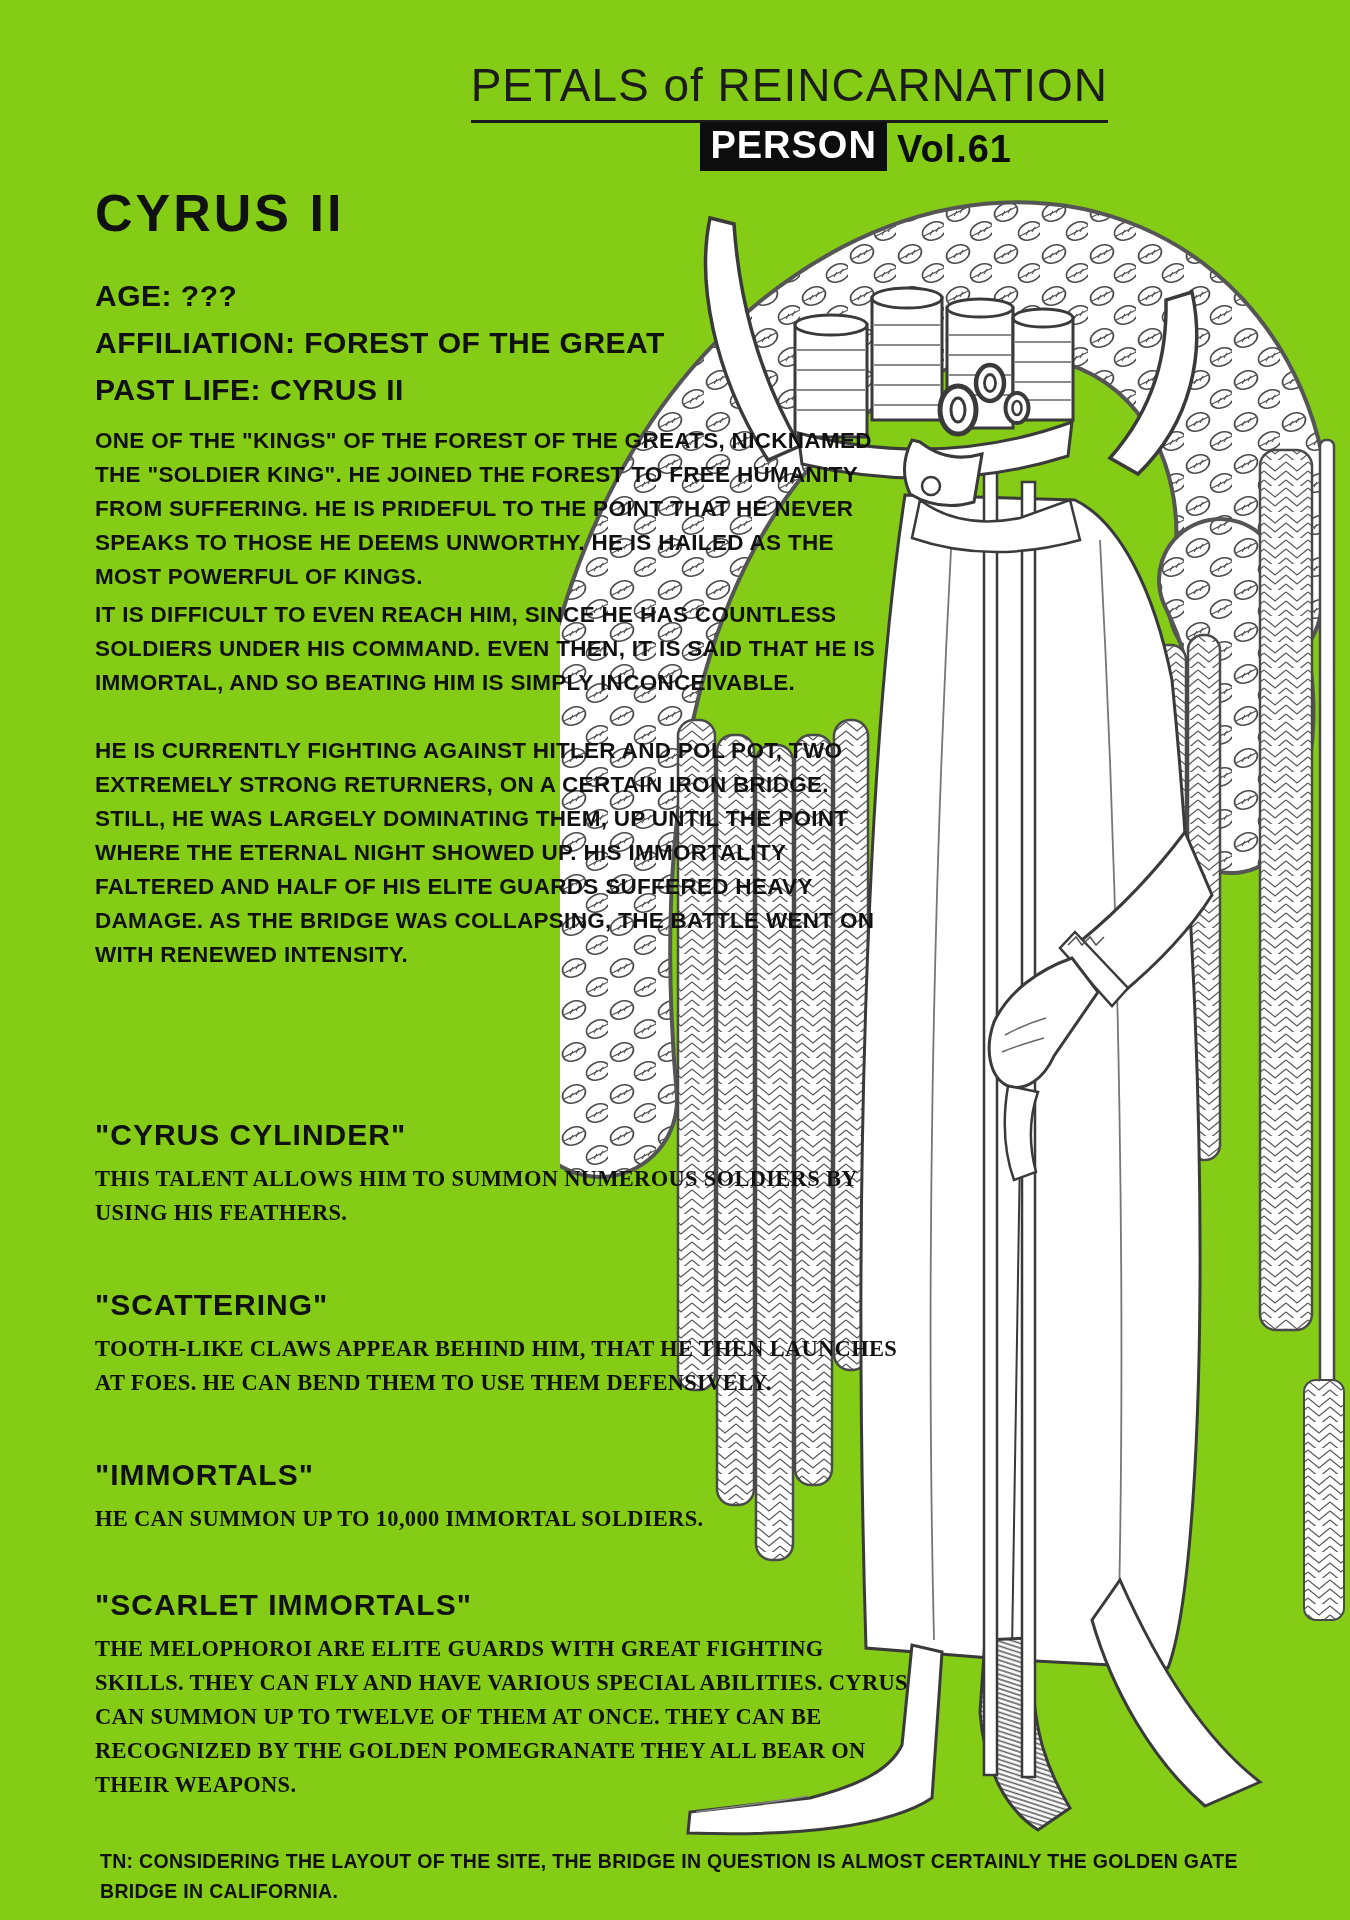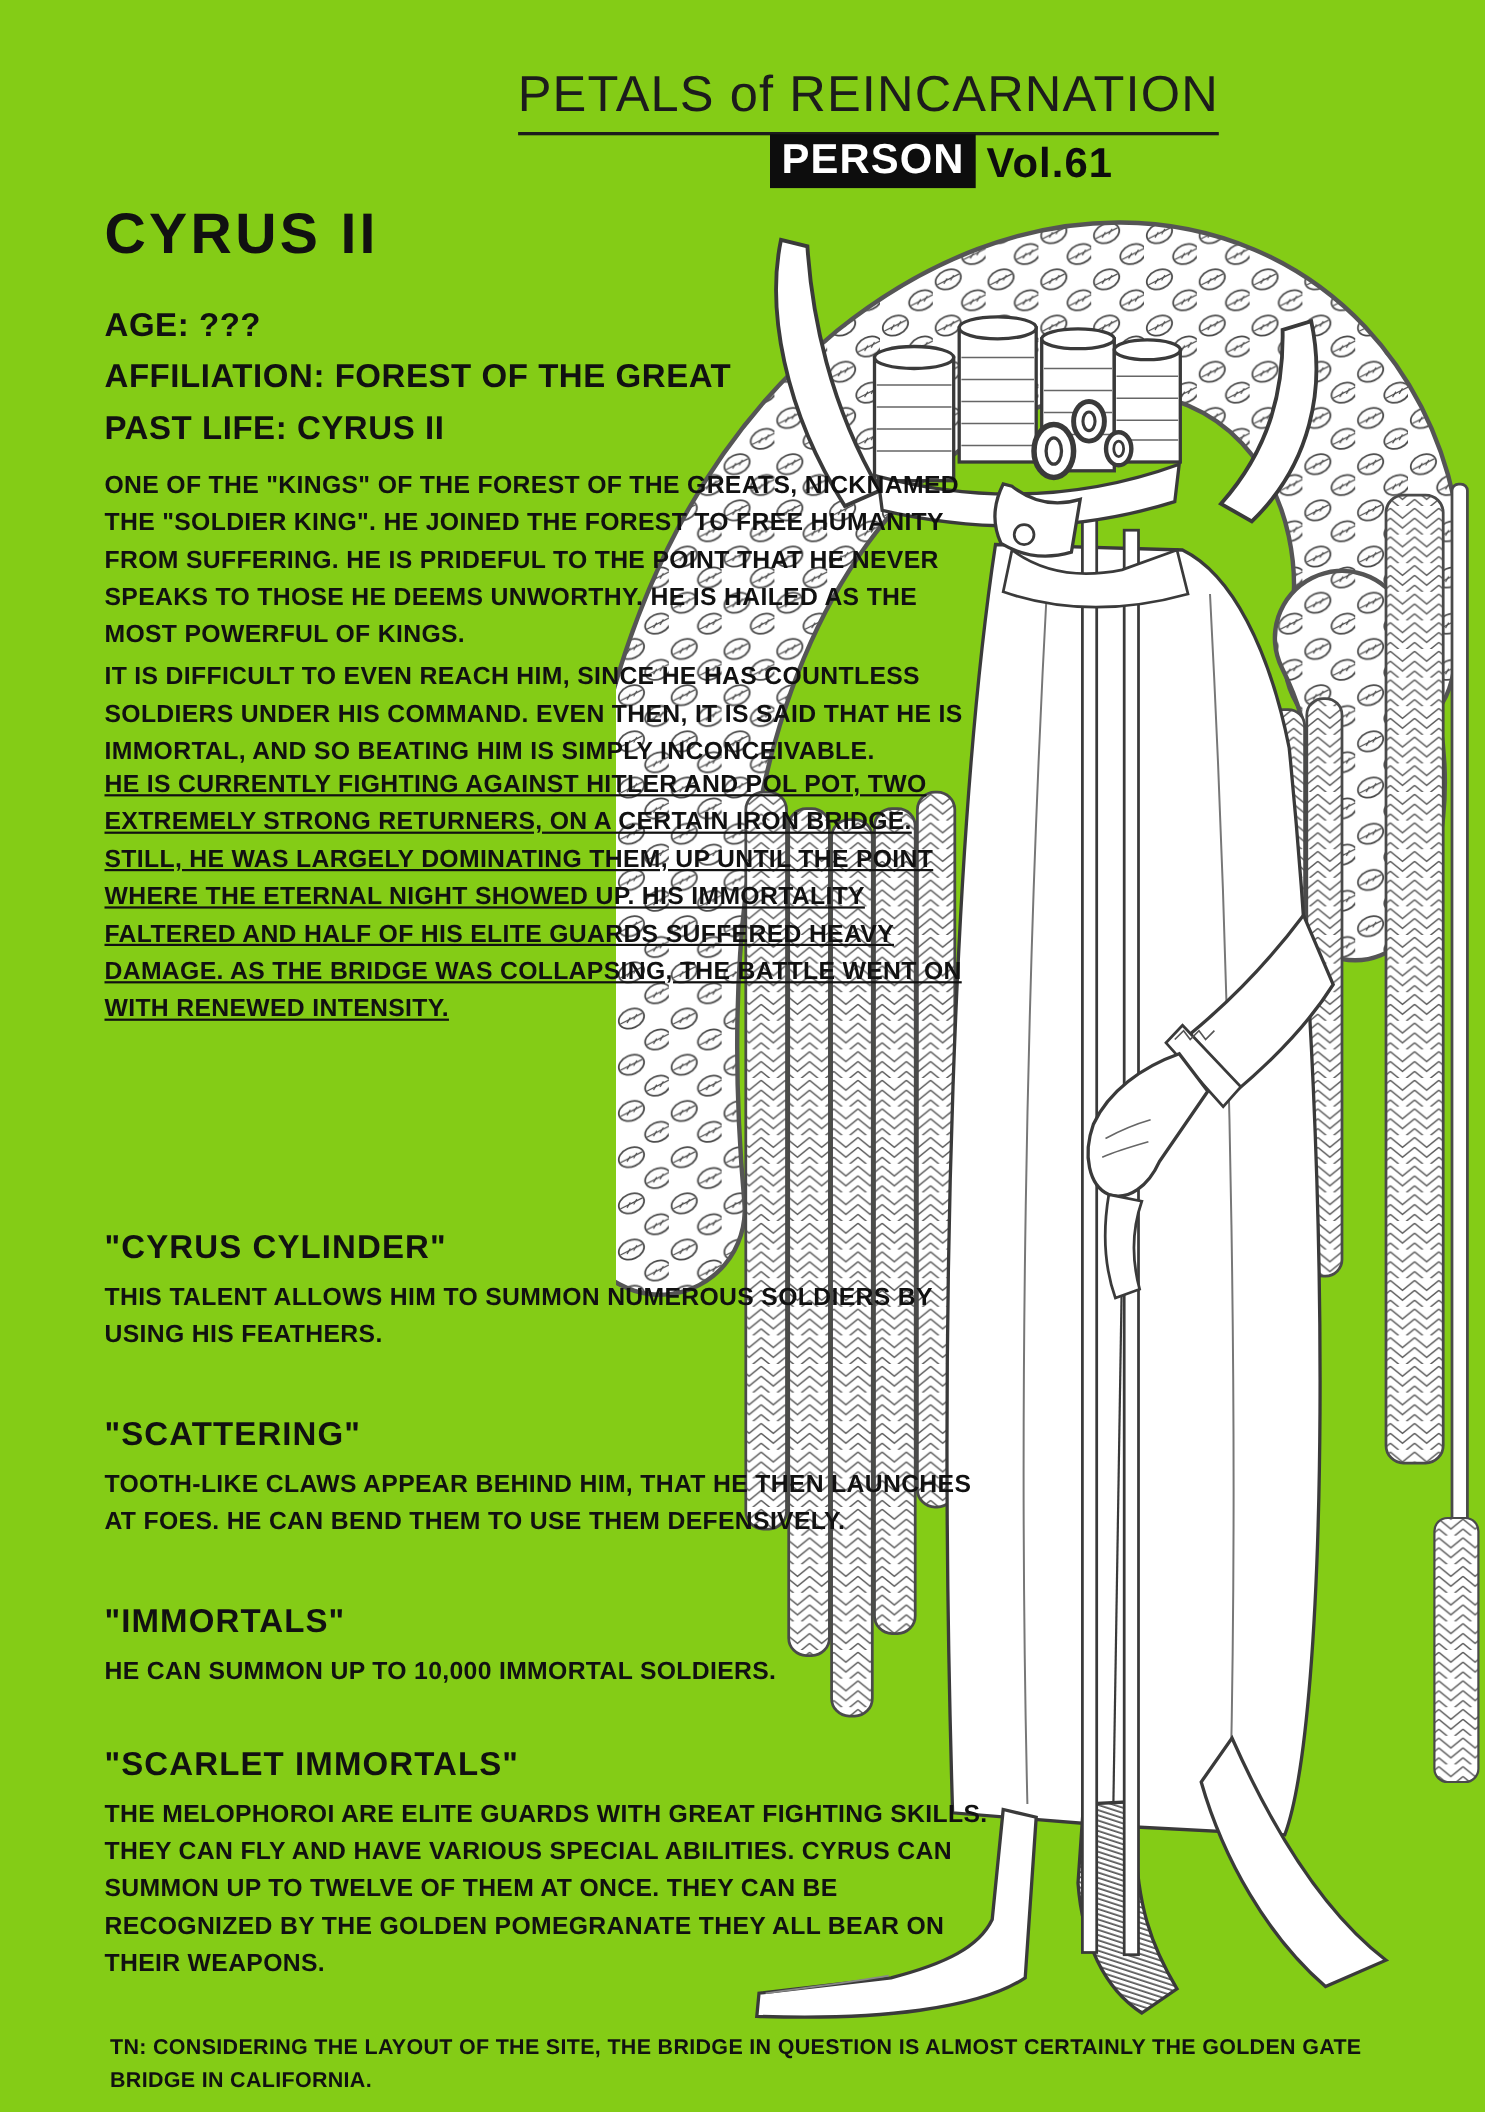--- a/index.html
+++ b/index.html
@@ -51,29 +51,29 @@
   }
   .para{
     position:absolute;left:95px;z-index:2;
     width:810px;
     font-size:22.5px;font-weight:bold;letter-spacing:0.3px;
     line-height:34px;
     margin:0;
   }
   .p1{top:424px;}
   .p2{top:598px;}
-  .p3{top:696px;text-decoration:underline;}
+  .p3{top:734px;}
   .ability{position:absolute;left:95px;z-index:2;width:822px;}
   .ability h3{
     margin:0 0 10px 0;
     font-size:30px;font-weight:bold;letter-spacing:1px;
   }
   .ability p{
     margin:0;
-    font-size:22.5px;font-weight:bold;letter-spacing:0.3px;line-height:34px;
+    font-size:22.5px;font-weight:bold;letter-spacing:0.3px;line-height:34px;font-family:Liberation Serif, serif;
   }
   .a1{top:1118px;}
   .a2{top:1288px;}
   .a3{top:1458px;}
   .a4{top:1588px;}
   .tn-note{
     position:absolute;left:100px;top:1846px;z-index:2;
     width:1210px;
     font-size:19.5px;font-weight:bold;letter-spacing:0.3px;line-height:30px;
   }

